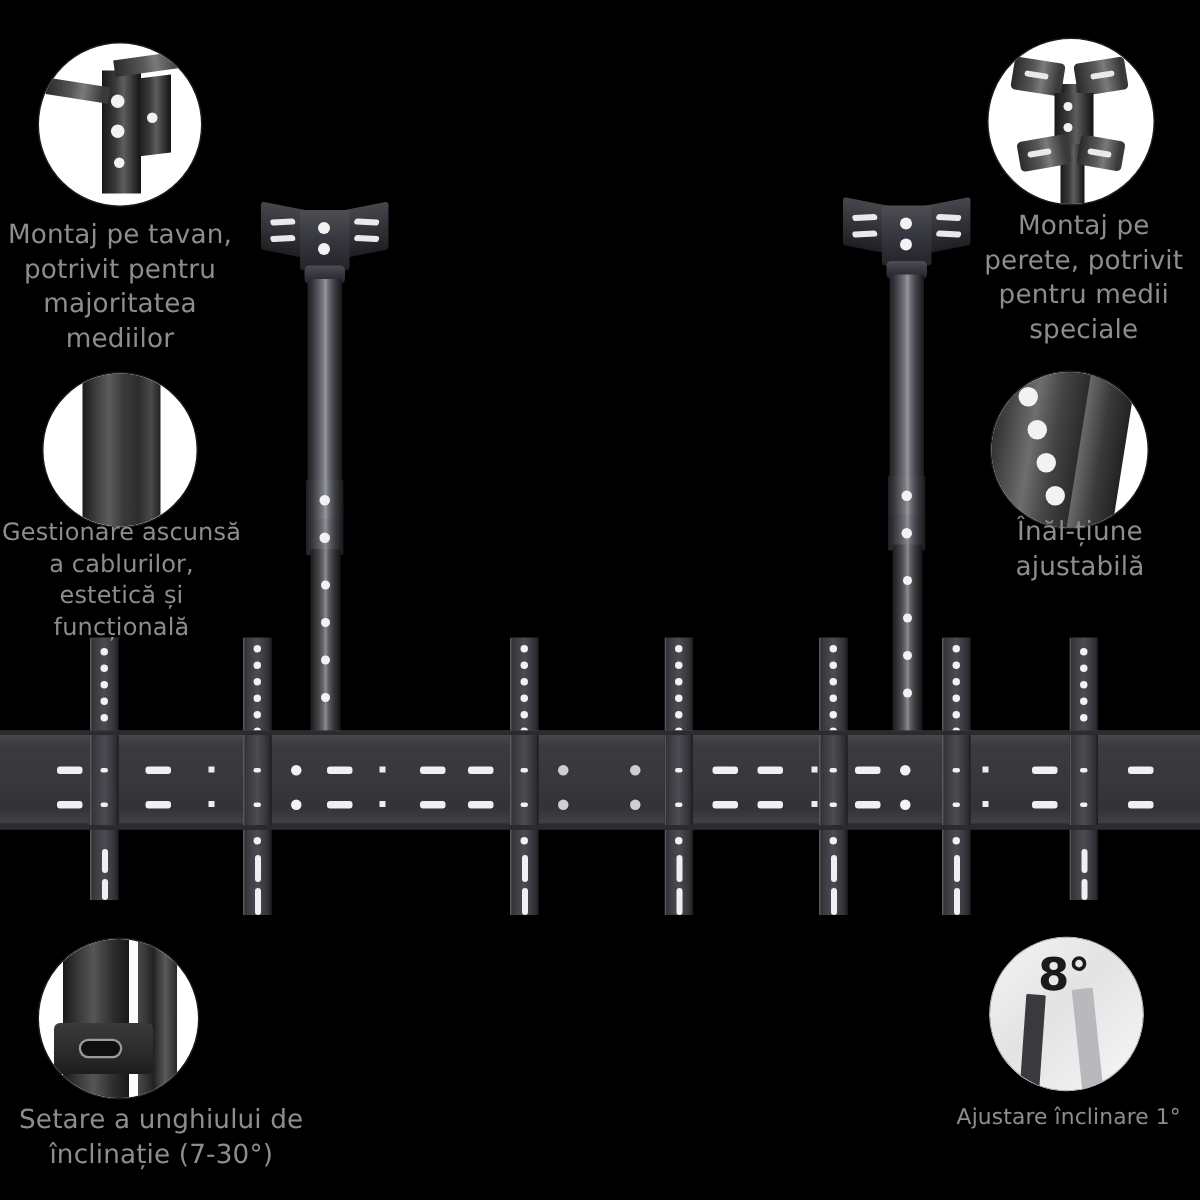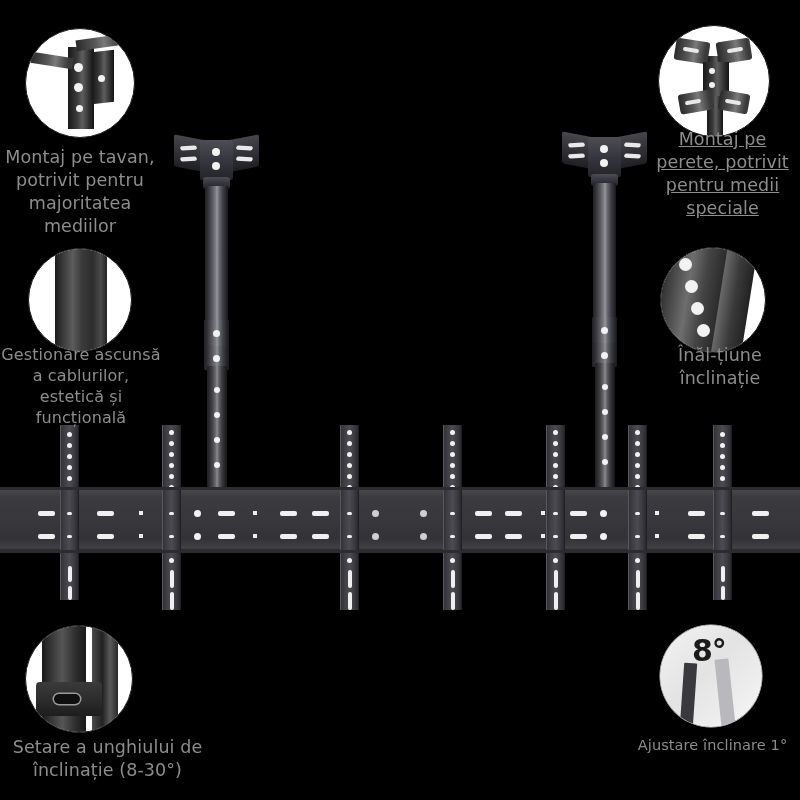--- a/index.html
+++ b/index.html
@@ -358,21 +358,21 @@
       <div class="wing-slot" style="left:24px; top:22px; width:16px; height:4px; transform:rotate(9deg);"></div>
       <div class="wing-slot" style="left:68px; top:22px; width:16px; height:4px; transform:rotate(-9deg);"></div>
       <div class="metal-dark art" style="left:44px; top:36px; width:26px; height:34px;"></div>
       <div class="hole" style="left:50px; top:42px; width:6px; height:6px;"></div>
       <div class="hole" style="left:50px; top:56px; width:6px; height:6px;"></div>
       <div class="metal-mid art" style="left:20px; top:66px; width:34px; height:20px; transform:rotate(-10deg); border-radius:3px;"></div>
       <div class="metal-mid art" style="left:60px; top:66px; width:30px; height:20px; transform:rotate(10deg); border-radius:3px;"></div>
       <div class="wing-slot" style="left:26px; top:74px; width:16px; height:4px; transform:rotate(-10deg);"></div>
       <div class="wing-slot" style="left:66px; top:74px; width:16px; height:4px; transform:rotate(10deg);"></div>
     </div>
-    <div class="cap" style="left:645px; top:128px; width:155px;text-decoration:underline;">Montaj pe perete, potrivit pentru medii speciale</div>
+    <div class="cap" style="left:645px; top:140px; width:155px;">Montaj pe perete, potrivit pentru medii speciale</div>
   </div>
 
   <div class="callout">
     <div class="circle" style="left:28px; top:248px; width:104px; height:104px;">
       <div class="art" style="left:26px; top:-6px; width:52px; height:118px;
                   background:linear-gradient(90deg,#1c1c1c 0%,#3f3f3f 18%,#5c5c5c 34%,#3a3a3a 52%,#2d2d2d 72%,#4a4a4a 88%,#222 100%);"></div>
     </div>
     <div class="cap" style="left:0px; top:344px; width:162px; font-size:16px;">Gestionare ascunsă a cablurilor, estetică și funcțională</div>
   </div>
 
@@ -380,35 +380,35 @@
     <div class="circle" style="left:660px; top:247px; width:106px; height:106px;">
       <div class="art" style="left:-4px; top:-10px; width:72px; height:130px; transform:rotate(9deg);
                   background:linear-gradient(90deg,#2a2a2a 0%,#4f4f4f 22%,#6e6e6e 40%,#444 62%,#2b2b2b 86%,#1b1b1b 100%);"></div>
       <div class="art" style="left:58px; top:-10px; width:30px; height:130px; transform:rotate(9deg);
                   background:linear-gradient(90deg,#6a6a6a 0%,#3a3a3a 50%,#222 100%);"></div>
       <div class="hole" style="left:18px; top:10px; width:13px; height:13px;"></div>
       <div class="hole" style="left:24px; top:32px; width:13px; height:13px;"></div>
       <div class="hole" style="left:30px; top:54px; width:13px; height:13px;"></div>
       <div class="hole" style="left:36px; top:76px; width:13px; height:13px;"></div>
     </div>
-    <div class="cap" style="left:640px; top:344px; width:160px;">Înăl-țiune înclinație</div>
+    <div class="cap" style="left:640px; top:344px; width:160px;">Înăl-țiune ajustabilă</div>
   </div>
 
   <div class="callout">
     <div class="circle" style="left:25px; top:625px; width:108px; height:108px;">
       <div class="art" style="left:16px; top:-8px; width:44px; height:124px;
                   background:linear-gradient(90deg,#1a1a1a 0%,#3d3d3d 26%,#565656 46%,#2e2e2e 76%,#191919 100%);"></div>
       <div class="art" style="left:66px; top:-8px; width:26px; height:124px;
                   background:linear-gradient(90deg,#4a4a4a 0%,#222 40%,#5a5a5a 70%,#2a2a2a 100%);"></div>
       <div class="art" style="left:10px; top:56px; width:66px; height:34px; border-radius:4px;
                   background:linear-gradient(180deg,#3a3a3a 0%,#2a2a2a 60%,#1d1d1d 100%);"></div>
       <div class="art" style="left:28px; top:68px; width:26px; height:10px; border-radius:5px;
                   background:#0f0f0f; box-shadow:0 0 0 1.5px #9a9a9a;"></div>
     </div>
-    <div class="cap" style="left:0px; top:736px; width:215px;">Setare a unghiului de înclinație (8-30°)</div>
+    <div class="cap" style="left:0px; top:736px; width:215px;">Setare a unghiului de înclinație (7-30°)</div>
   </div>
 
   <div class="callout">
     <div class="circle soft" style="left:660px; top:625px; width:102px; height:102px;">
       <div class="deg-label" style="left:32px; top:8px;">8°</div>
       <div class="art" style="left:22px; top:38px; width:13px; height:64px;
                   background:#3a3a3e; transform:rotate(4deg); border-radius:1px;"></div>
       <div class="art" style="left:58px; top:34px; width:14px; height:68px;
                   background:#b9b9bd; transform:rotate(-6deg); border-radius:1px;"></div>
     </div>

